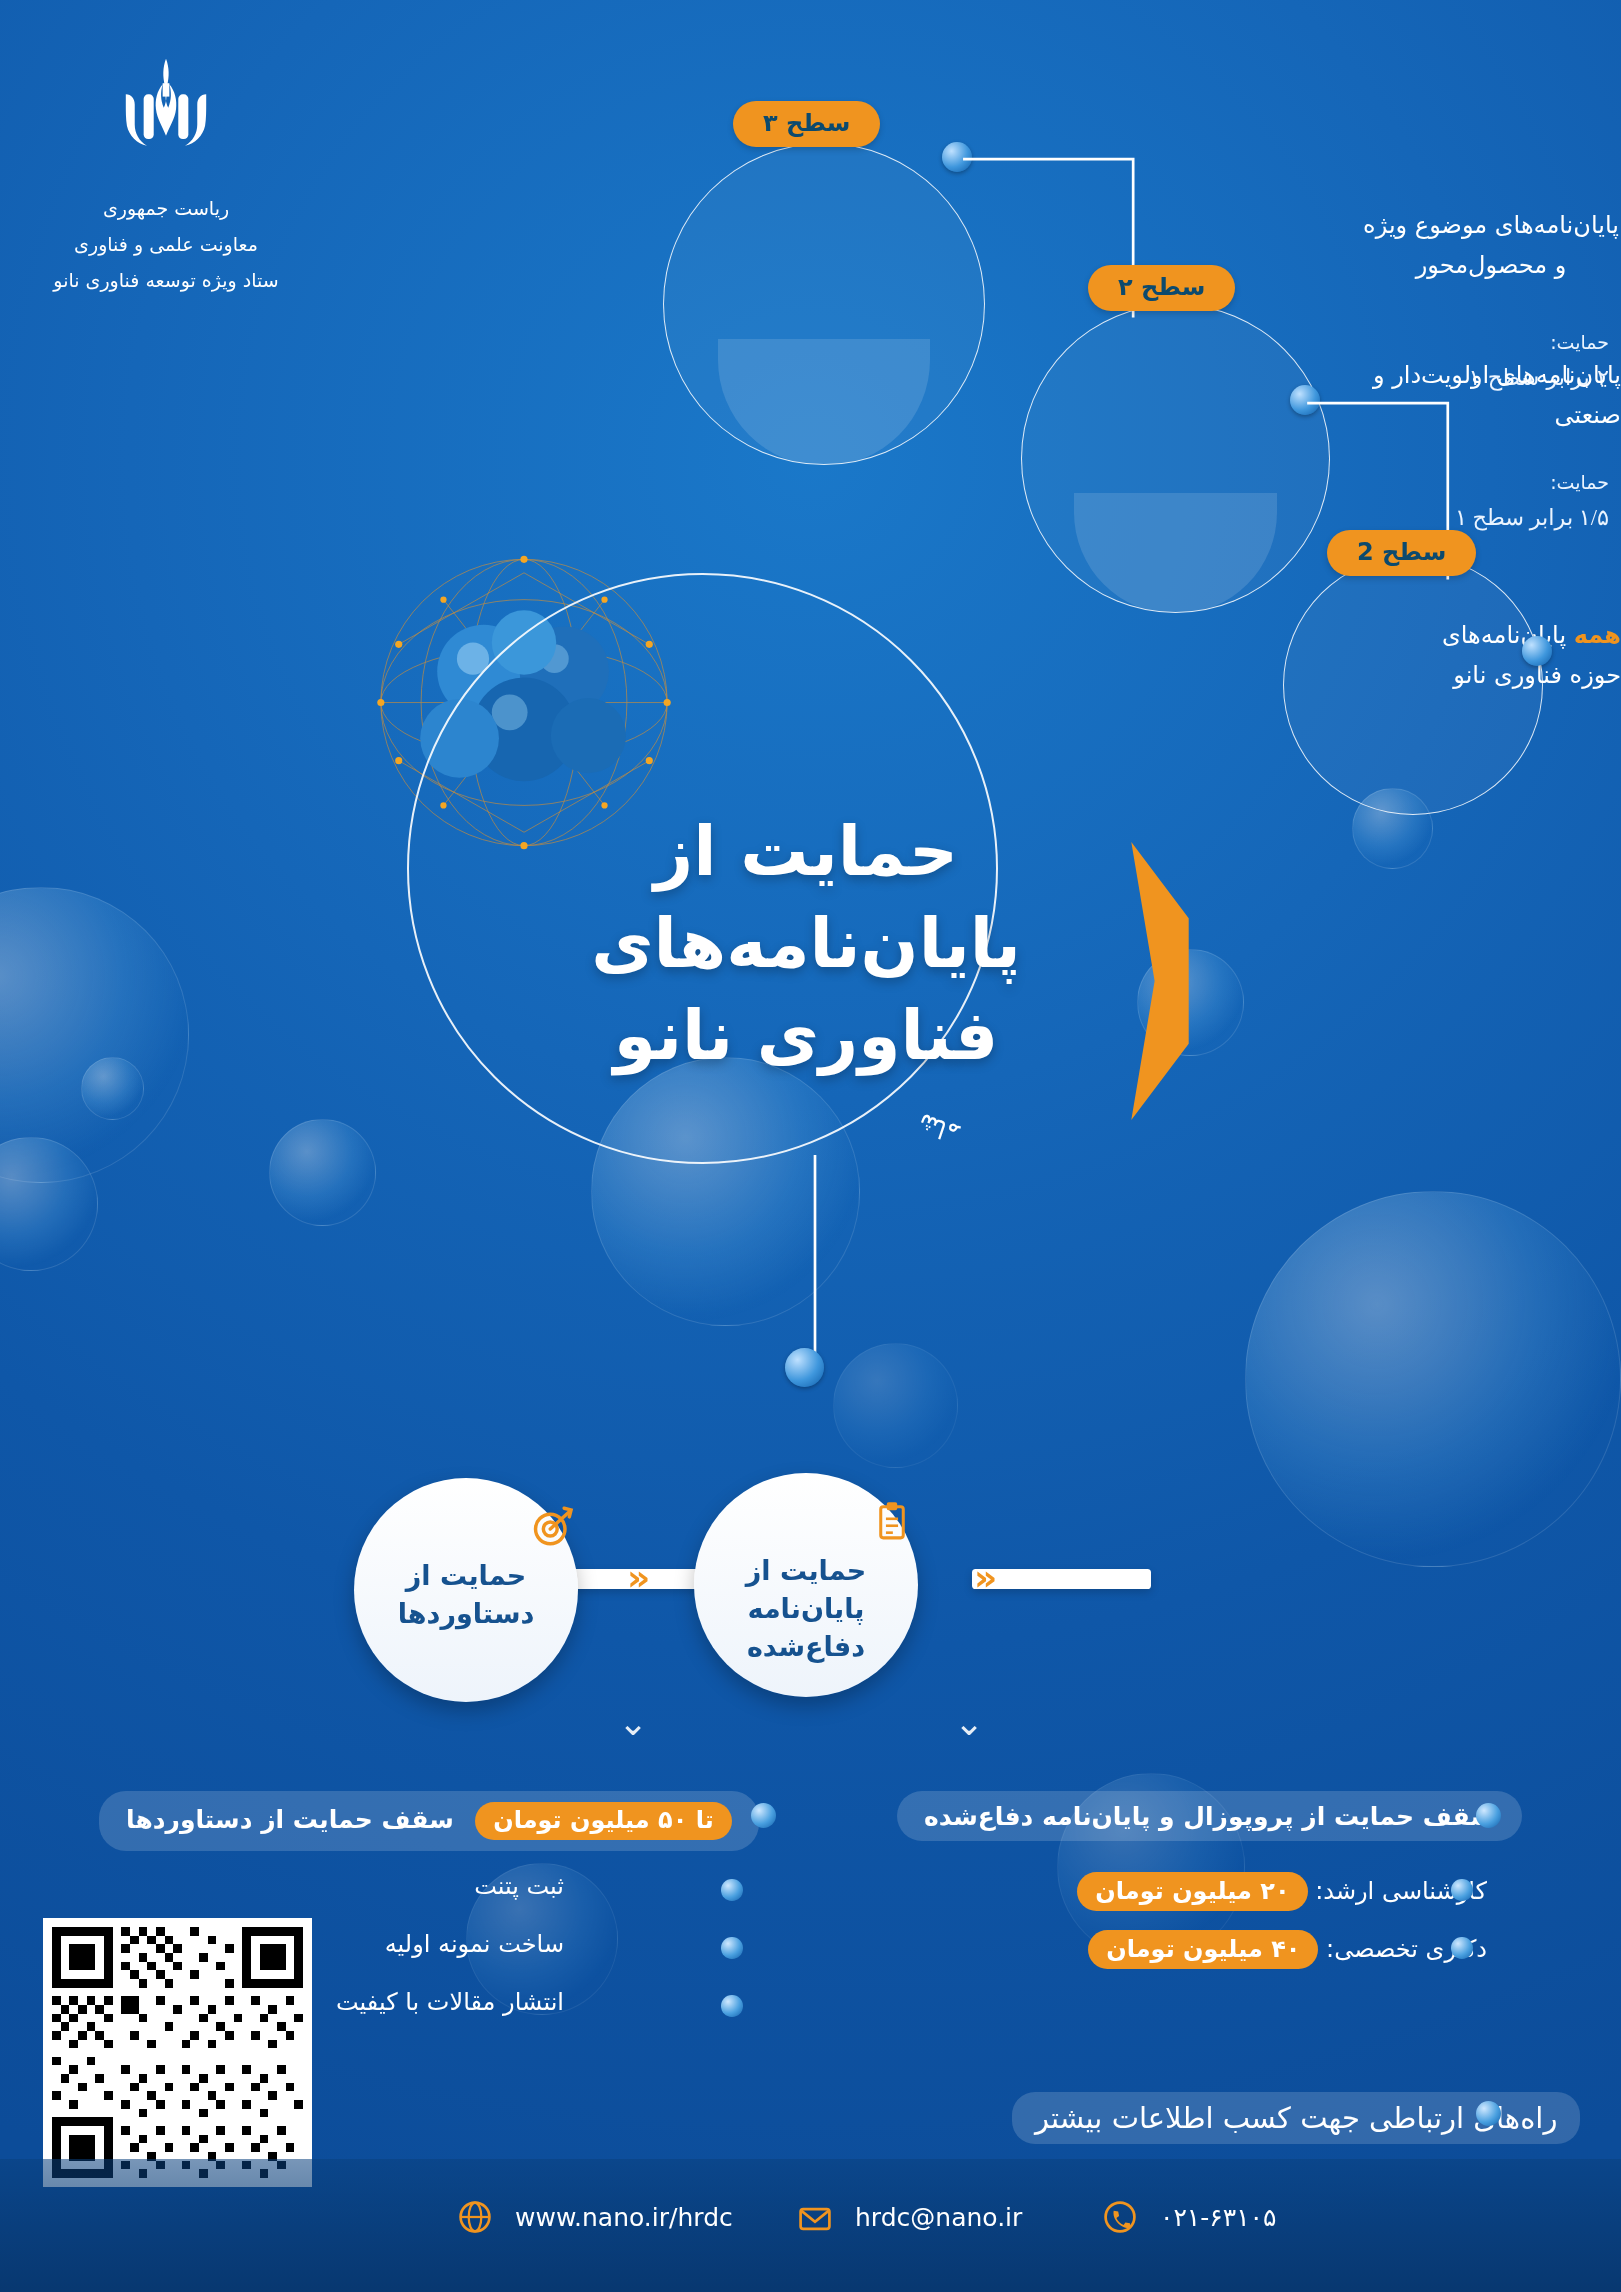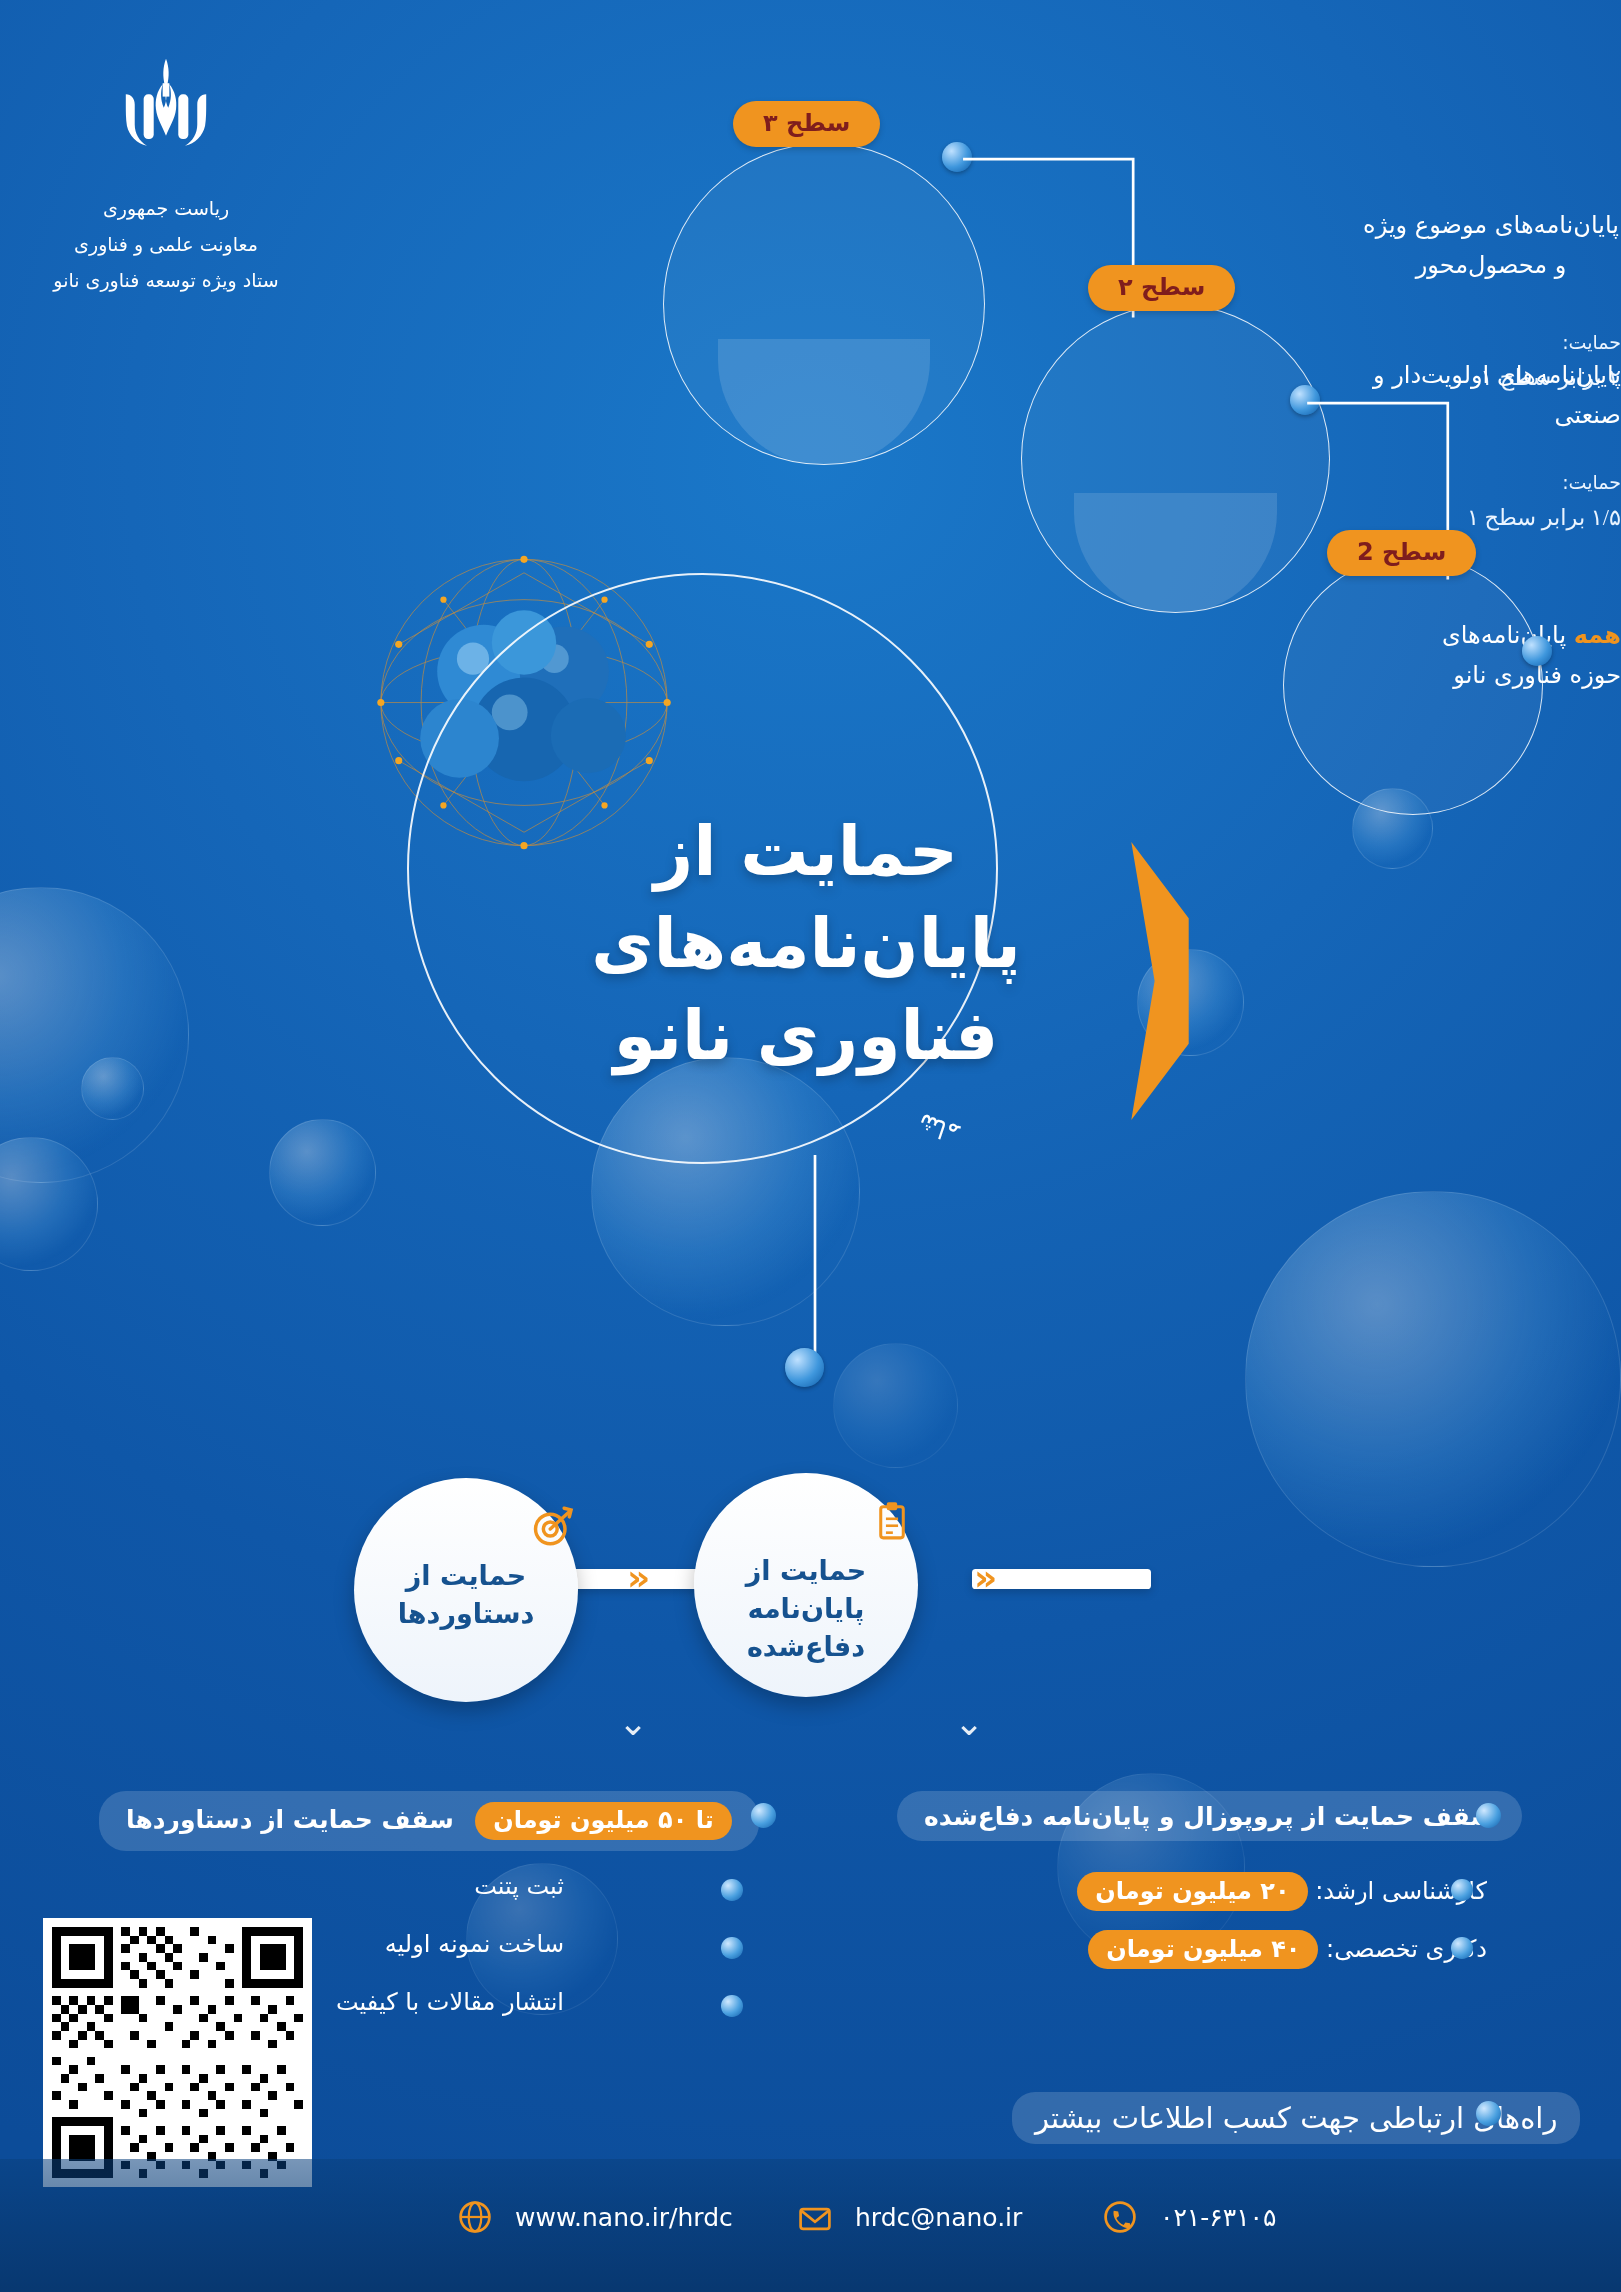--- a/index.html
+++ b/index.html
@@ -48,38 +48,38 @@
     position: absolute;
     border-radius: 50%;
     border: 1.8px solid rgba(255,255,255,0.85);
     background: rgba(255,255,255,0.045);
     color: #fff;
     text-align: center;
   }
   .level-badge {
     position: absolute;
     background: #f0941f;
-    color: #7f1d1d;
+    color: #0c4a6e;
     font-size: 24px;
     font-weight: bold;
     padding: 8px 30px 9.9px 30px;
     border-radius: 23px;
     white-space: nowrap;
     box-shadow: 0 2.7px 6.3px rgba(0,0,0,.18);
   }
   .level-text {
     position: absolute;
     left: 0; right: 0;
     font-size: 24px;
     line-height: 1.65;
     color: #fff;
   }
   .level-support {
     position: absolute;
-    left: 0; right: 0;
+    left: 0; right: 12px;
     font-size: 19px;
     line-height: 1.6;
     color: #eaf4ff;
     text-align: right;
   }
   .level-support-bg {
     position: absolute;
     background: rgba(255,255,255,0.13);
     border-bottom-left-radius: 125px;
     border-bottom-right-radius: 125px;

